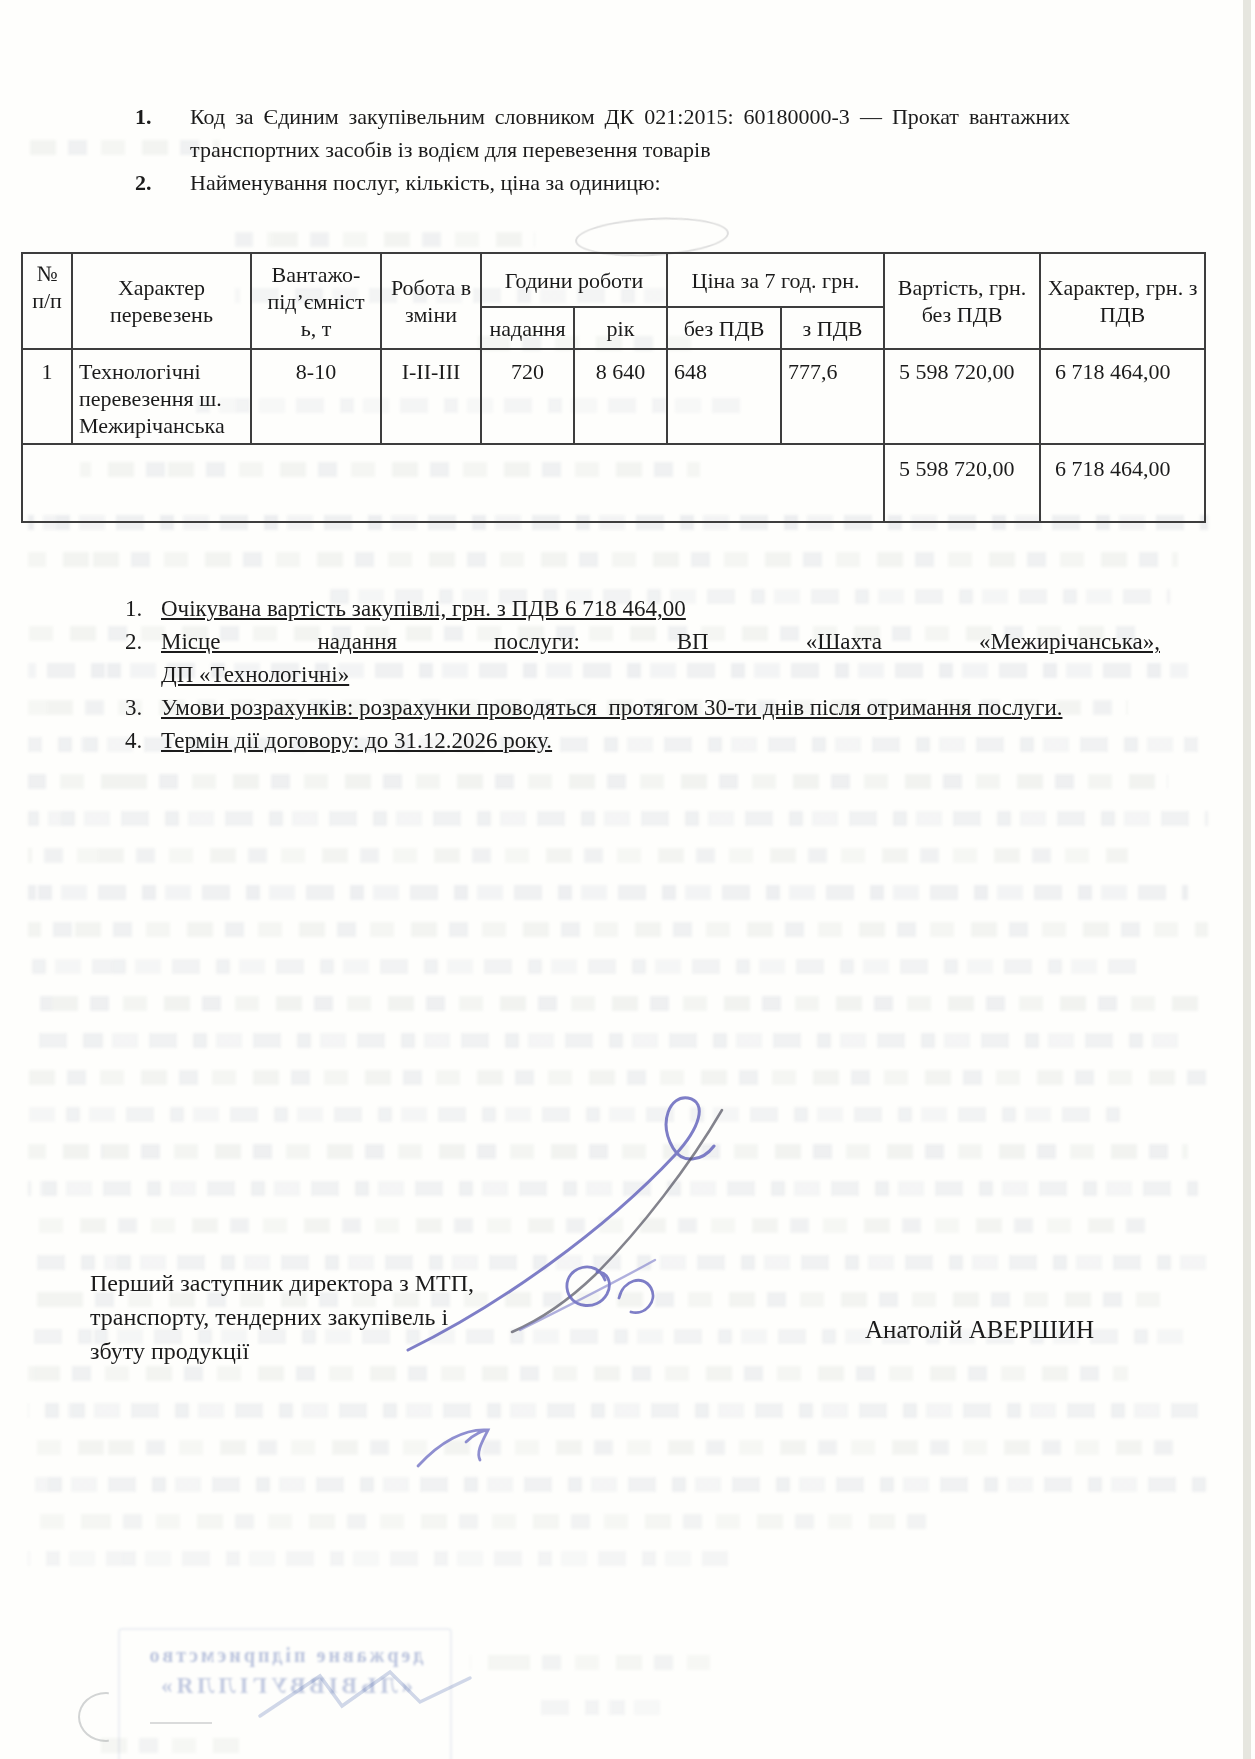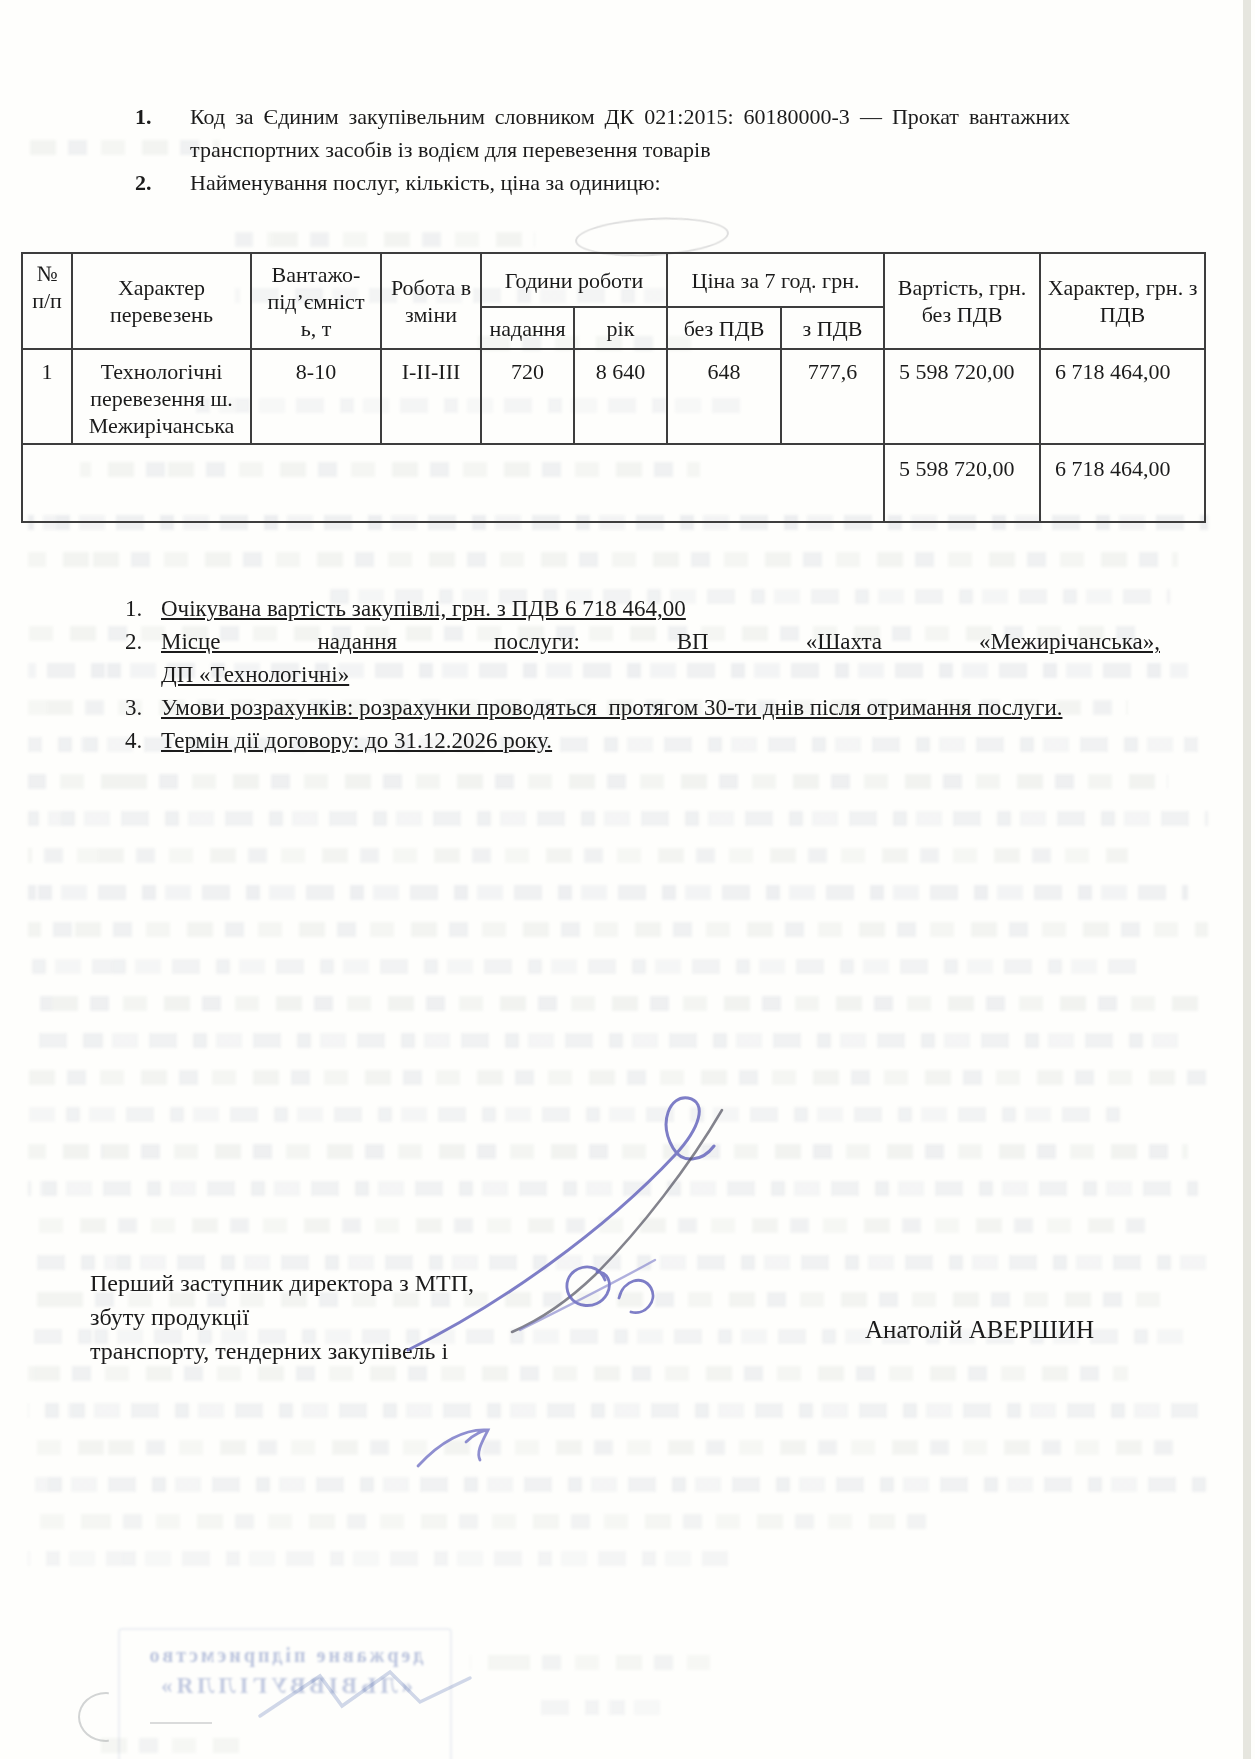--- a/index.html
+++ b/index.html
@@ -33,21 +33,21 @@
   
   table.main{position:absolute;left:21px;top:252px;border-collapse:collapse;table-layout:fixed;
     font-size:22px;line-height:27px;}
   table.main td,table.main th{border:2px solid #3d3d3d;padding:4px 6px;font-weight:normal;
     text-align:center;vertical-align:middle;background:transparent;}
   table.main .cell-num{word-break:break-all;vertical-align:top;padding:6px 8px;}
   table.main .h1{height:54px;}
   table.main .h2{height:42px;}
   table.main .rowdata td{height:78px;vertical-align:top;padding-top:8px;}
   table.main .rowtotal td{height:62px;vertical-align:top;padding-top:10px;}
-  table.main .al{text-align:center;}
+  table.main .al{text-align:left;}
   table.main .money{text-align:left;padding-left:14px;margin-left:48px;}
   
   .terms{position:absolute;left:125px;top:592px;width:1035px;font-size:23px;line-height:33px;}
   .term{display:flex;align-items:flex-start;}
   .term-num{width:36px;flex:0 0 36px;}
   .term-text{width:999px;text-decoration:underline;}
   
   .sig-title{position:absolute;left:90px;top:1266px;width:420px;font-size:24px;line-height:34px;}
   .sig-name{position:absolute;left:865px;top:1316px;font-size:25px;}
   .sig-svg{position:absolute;left:370px;top:1080px;width:400px;height:390px;pointer-events:none;}
@@ -205,22 +205,22 @@
     <div class="term">
       <div class="term-num">4.</div>
       <div class="term-text">
         <div>Термін дії договору: до 31.12.2026 року.</div>
       </div>
     </div>
   </div>
 
   <div class="sig-title">
     <div>Перший заступник директора з МТП,</div>
+    <div>транспорту, тендерних закупівель і</div>
     <div>збуту продукції</div>
-    <div>транспорту, тендерних закупівель і</div>
   </div>
   <div class="sig-name">Анатолій АВЕРШИН</div>
 
   <svg class="sig-svg" viewBox="0 0 400 390">
     <path d="M 38,270 C 130,225 235,150 305,75 C 330,48 338,22 318,18 C 300,15 288,42 303,68 C 312,84 332,82 344,66" fill="none" stroke="#6767bd" stroke-width="3" stroke-linecap="round" opacity="0.85"></path>
     <path d="M 352,30 C 320,85 270,150 225,195 C 200,219 170,240 142,252" fill="none" stroke="#50505e" stroke-width="2.5" stroke-linecap="round" opacity="0.7"></path>
     <path d="M 235,200 c -8,-22 -40,-14 -38,8 c 2,20 30,24 40,6 c 6,-12 0,-22 -10,-22 m 22,26 c 4,-18 24,-24 32,-10 c 7,13 -6,28 -20,24" fill="none" stroke="#6767bd" stroke-width="2.8" stroke-linecap="round" opacity="0.85"></path>
     <path d="M 150,250 C 190,230 240,205 285,180" fill="none" stroke="#7a7ac8" stroke-width="2.4" stroke-linecap="round" opacity="0.6"></path>
     <path d="M 48,386 C 70,362 95,348 118,350 M 96,362 C 104,354 114,350 118,350 C 112,362 106,372 110,380" fill="none" stroke="#6a6ac2" stroke-width="2.8" stroke-linecap="round" opacity="0.75"></path>
   </svg>

